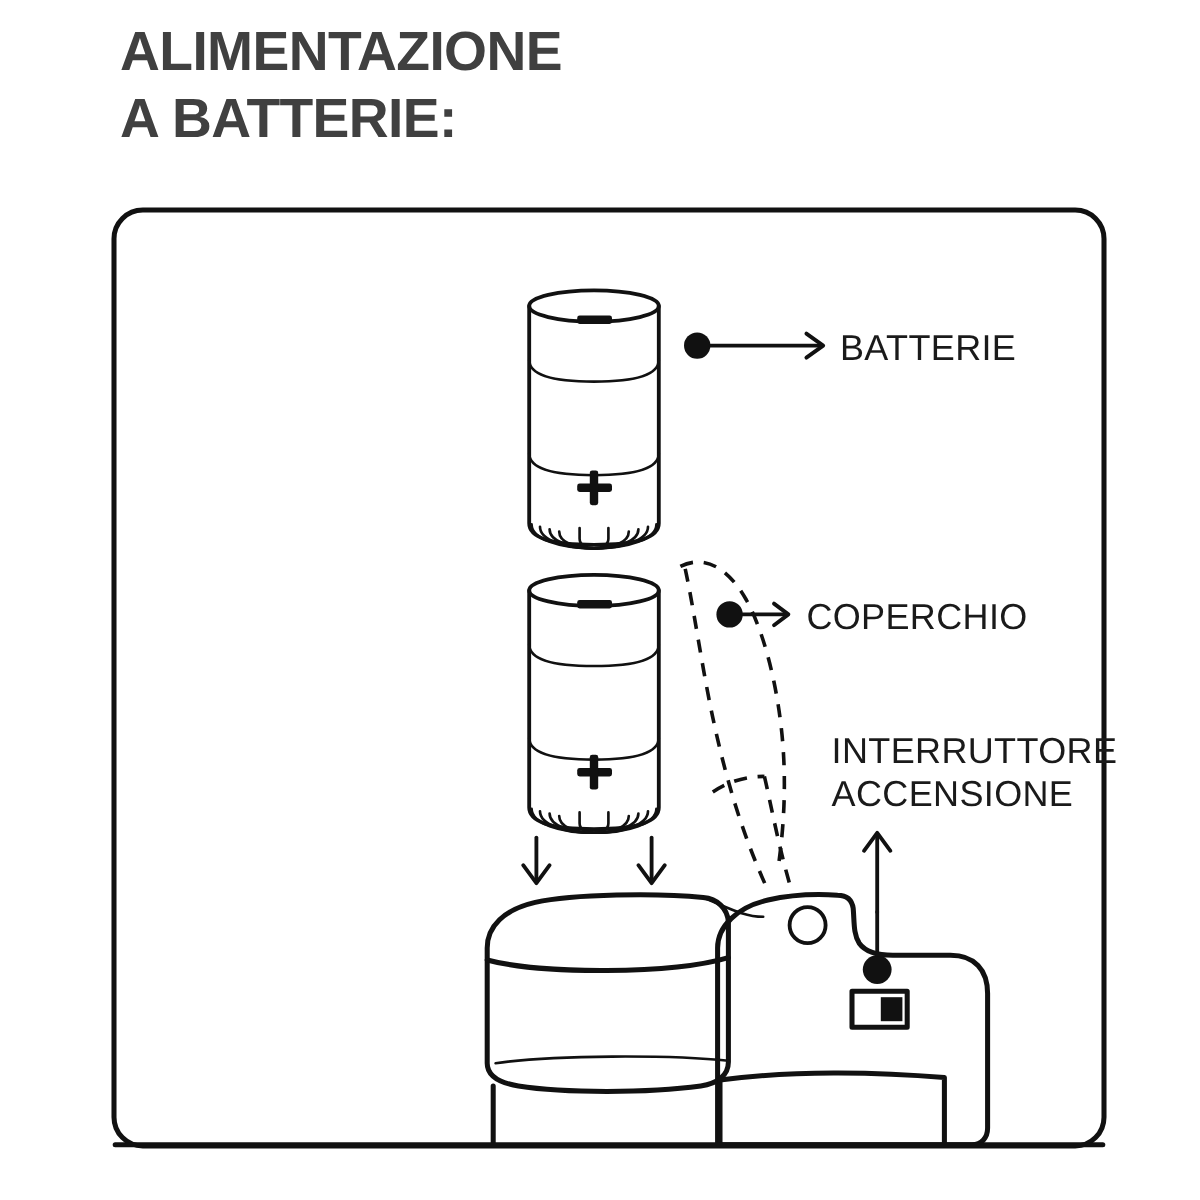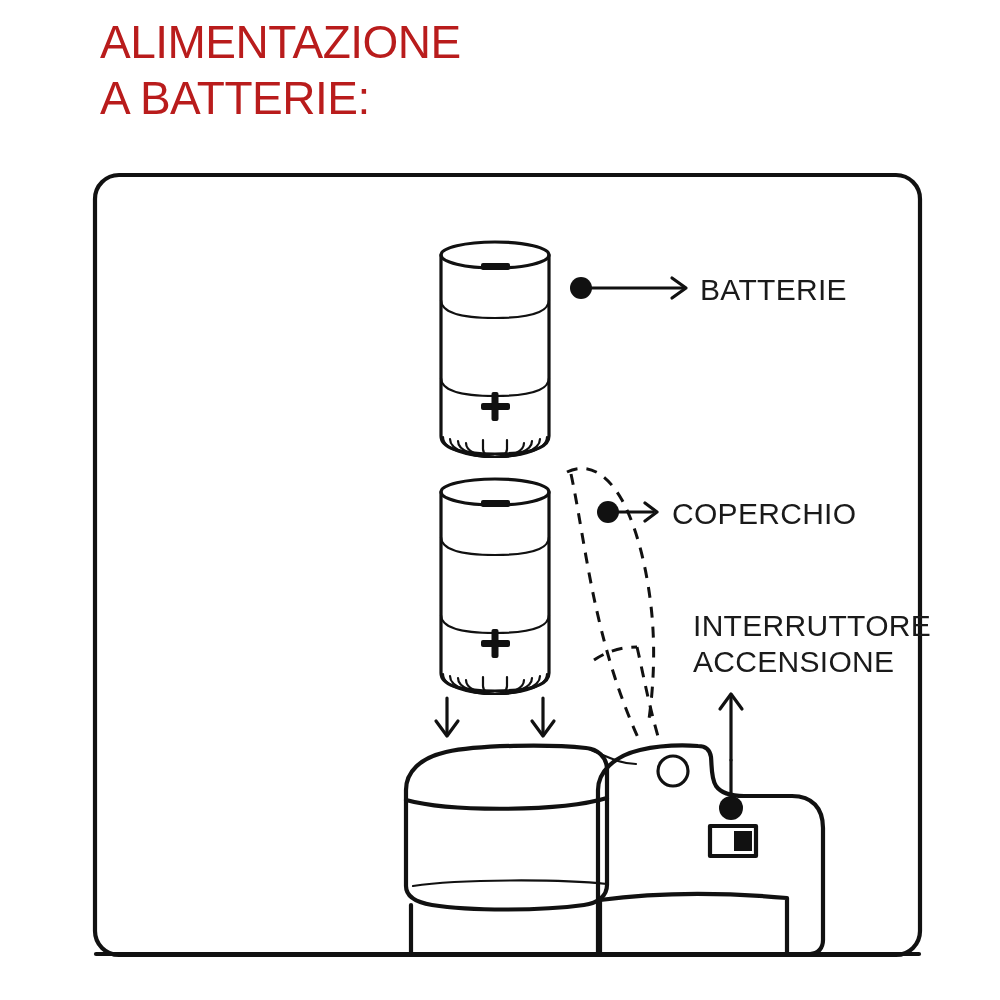--- a/index.html
+++ b/index.html
@@ -19,25 +19,25 @@
     left: 0; top: 0;
     width: 1000px;
     height: 1000px;
   }
   .heading {
     position: absolute;
     left: 100px;
     top: 14px;
     width: 800px;
     font-family: "Liberation Sans", sans-serif;
-    font-weight: normal;
+    font-weight: bold;
     font-size: 46px;
     line-height: 1.22;
     letter-spacing: -0.5px;
-    color: #b91c1c;
+    color: #404040;
     white-space: pre-line;
   }
   #diagram {
     position: absolute;
     left: 0;
     top: 0;
   }
   .label-text {
     font-family: "Liberation Sans", sans-serif;
     font-size: 30px;

